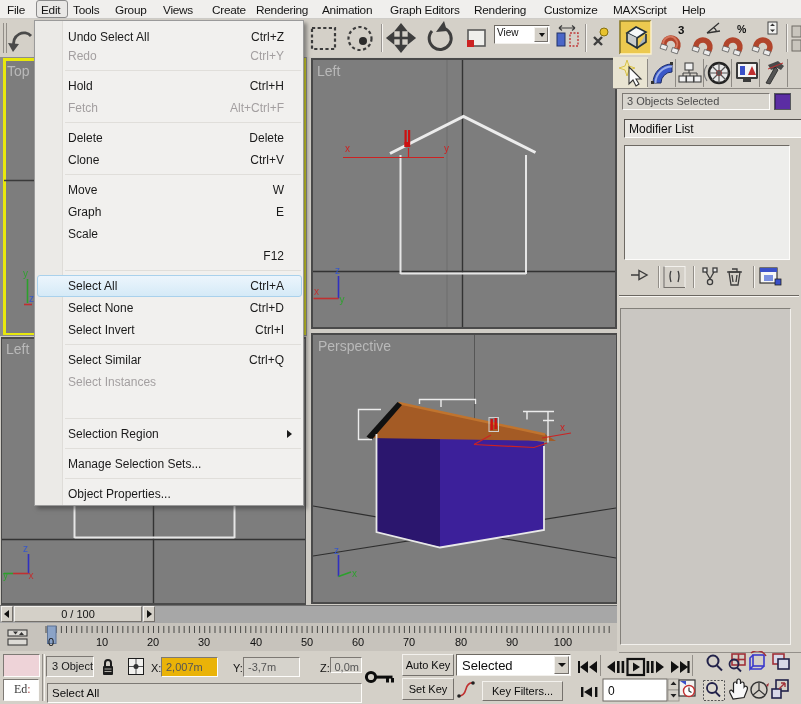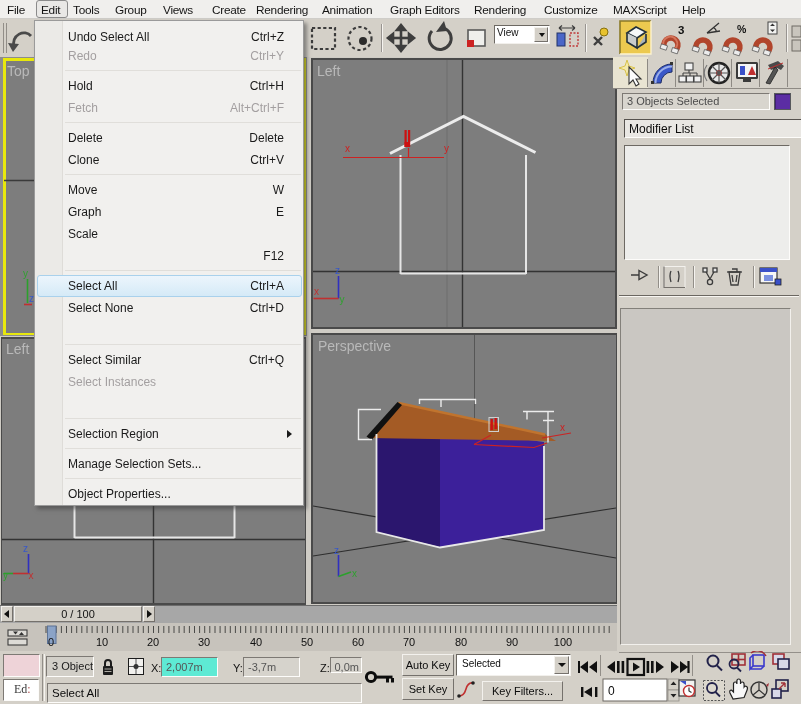--- a/index.html
+++ b/index.html
@@ -478,21 +478,21 @@
  <rect x="3" y="9" width="10" height="9" rx="1" fill="#1c1c1c"></rect>
  <path d="M5 9 V6 a3 3 0 0 1 6 0 V9" fill="none" stroke="#1c1c1c" stroke-width="2"></path>
  <path d="M4.5 12 h7 M4.5 14.5 h7" stroke="#d4d0c8" stroke-width=".8"></path>
 </svg>
 <div class="abs" style="left:128px;top:658px;width:16px;height:17px;background:#f2f1ee;border:1.5px solid #1c1c1c"></div>
 <svg class="abs" style="left:128px;top:658px" width="16" height="17" viewBox="0 0 16 17">
  <path d="M8 1 V16 M1 8.5 H15" stroke="#555" stroke-width="1"></path>
       <circle cx="8" cy="8.5" r="2.5" fill="#333"></circle>
 </svg>
 <div class="abs" style="left:151px;top:662px;font-size:11px;color:#111">X:</div>
-<div class="abs sunk" style="left:161px;top:657px;width:57px;height:20px;background:#5eead4">
+<div class="abs sunk" style="left:161px;top:657px;width:57px;height:20px;background:#eab308">
       <div style="position:absolute;left:4px;top:3px;font-size:11px;color:#555">2,007m</div>
     </div>
 <div class="abs" style="left:233px;top:662px;font-size:11px;color:#111">Y:</div>
 <div class="abs sunk" style="left:243px;top:657px;width:57px;height:20px;background:#d6d3cc">
       <div style="position:absolute;left:4px;top:3px;font-size:11px;color:#555">-3,7m</div>
     </div>
 <div class="abs" style="left:320px;top:662px;font-size:11px;color:#111">Z:</div>
 <div class="abs sunk" style="left:329.5px;top:657px;width:32px;height:16px;background:#d6d3cc">
       <div style="position:absolute;left:4px;top:3px;font-size:11px;color:#555">0,0m</div>
     </div>
@@ -502,21 +502,21 @@
  <rect x="22" y="10" width="3" height="4.5" fill="#0c0c0c"></rect>
       <rect x="27" y="10" width="3" height="4.5" fill="#0c0c0c"></rect>
 </svg>
 <div class="abs sunk" style="left:47px;top:683px;width:315px;height:20px;background:#d6d3cc">
       <div style="position:absolute;left:4px;top:3px;font-size:11.5px;color:#0c0c0c">Select All</div>
     </div>
 
 <div class="rais abs" style="left:402px;top:654px;width:52px;height:22px;text-align:center;font-size:11px;color:#0c0c0c;line-height:21px">Auto Key</div>
 <div class="rais abs" style="left:402px;top:678px;width:52px;height:22px;text-align:center;font-size:11px;color:#0c0c0c;line-height:21px">Set Key</div>
 <div class="abs" style="left:456px;top:654px;width:115px;height:22px;background:#fff;border:1px solid #6d6963;border-right-color:#f2f0ec;border-bottom-color:#f2f0ec">
- <div class="abs" style="left:5px;top:3px;font-size:10px;color:#0c0c0c">Selected</div>
+ <div class="abs" style="left:5px;top:3px;font-size:13px;color:#0c0c0c">Selected</div>
  <div class="rais abs" style="right:1px;top:1px;width:15px;height:18px"></div>
  <div class="abs" style="right:4px;top:8px;width:0;height:0;border-top:4.5px solid #111;border-left:4px solid transparent;border-right:4px solid transparent"></div>
 </div>
 <svg class="abs" style="left:456px;top:679px" width="24" height="23" viewBox="0 0 24 23">
  <path d="M3 17 Q8 17 10 10 T17 4" fill="none" stroke="#c03030" stroke-width="1.6"></path>
  <circle cx="3" cy="17" r="1.8" fill="#222"></circle>
       <circle cx="17" cy="4" r="1.8" fill="#222"></circle>
 </svg>
 <div class="rais abs" style="left:482px;top:681px;width:81px;height:20px;text-align:center;font-size:11px;color:#0c0c0c;line-height:19px">Key Filters...</div>
 <svg class="abs" style="left:570px;top:651px" width="231 " height="53" viewBox="0 0 231 53">
@@ -631,20 +631,24 @@
       </div>
  <div class="ms" style="top:249px"></div>
  <div class="mi" style="top:254px">
         <span class="lb">Select All</span>
         <span class="sc">Ctrl+A</span>
       </div>
  <div class="mi" style="top:276px">
         <span class="lb">Select None</span>
         <span class="sc">Ctrl+D</span>
       </div>
+ <div class="mi" style="top:298px">
+        <span class="lb">Select Invert</span>
+        <span class="sc">Ctrl+I</span>
+      </div>
  <div class="ms" style="top:323px"></div>
  <div class="mi" style="top:328px">
         <span class="lb">Select Similar</span>
         <span class="sc">Ctrl+Q</span>
       </div>
  <div class="mi dis" style="top:350px">
         <span class="lb">Select Instances</span>
       </div>
  <div class="ms" style="top:397px"></div>
  <div class="mi" style="top:402px">

